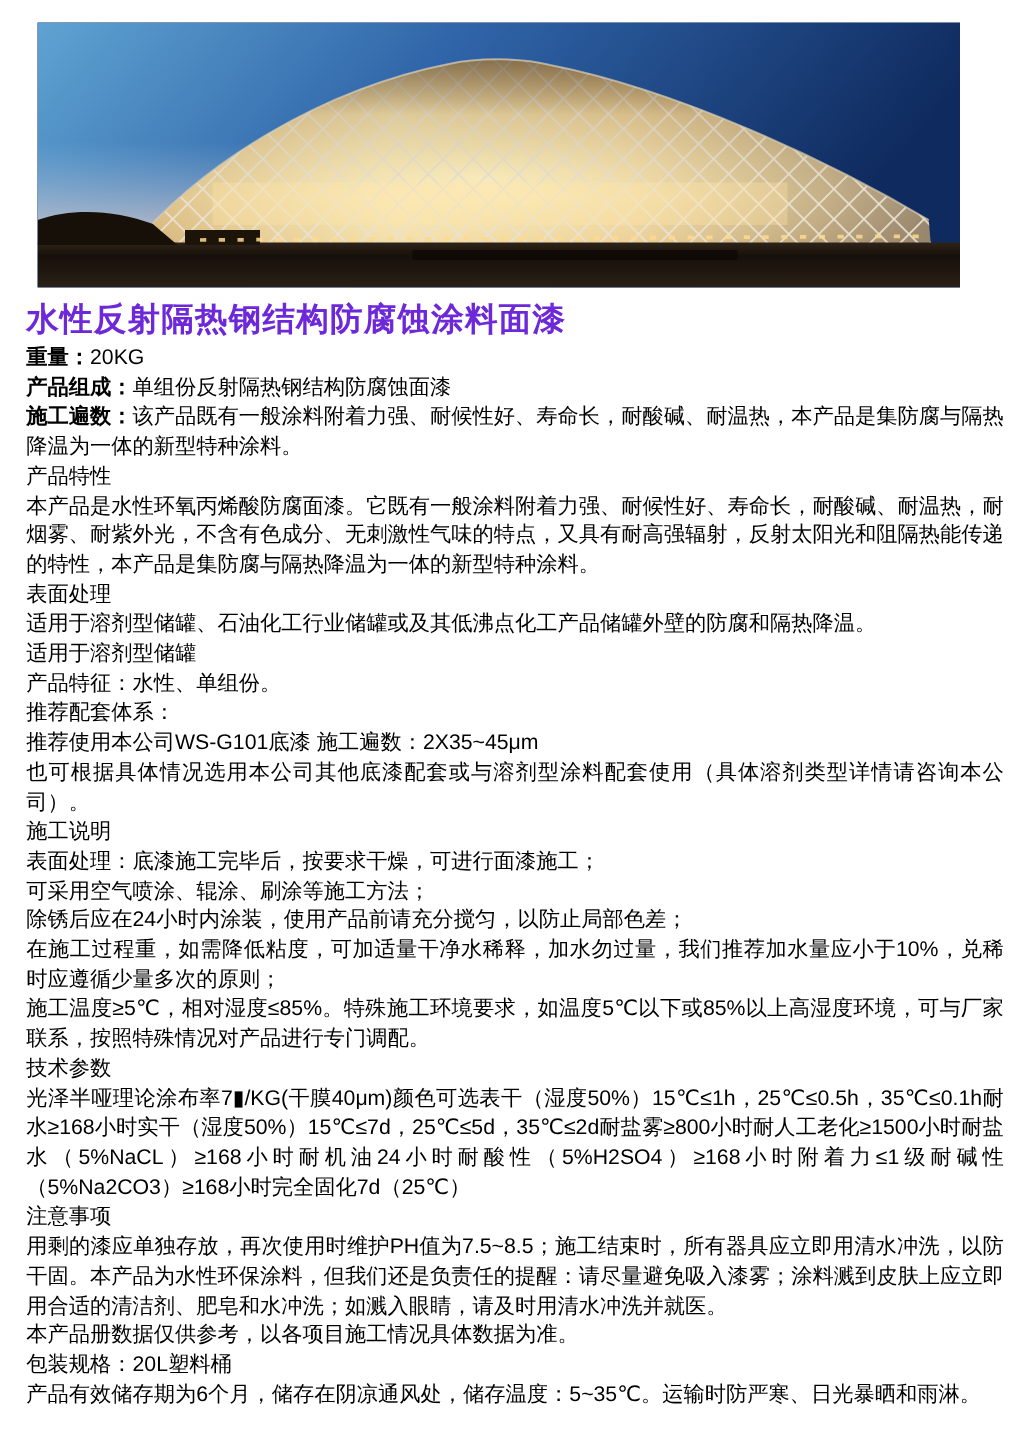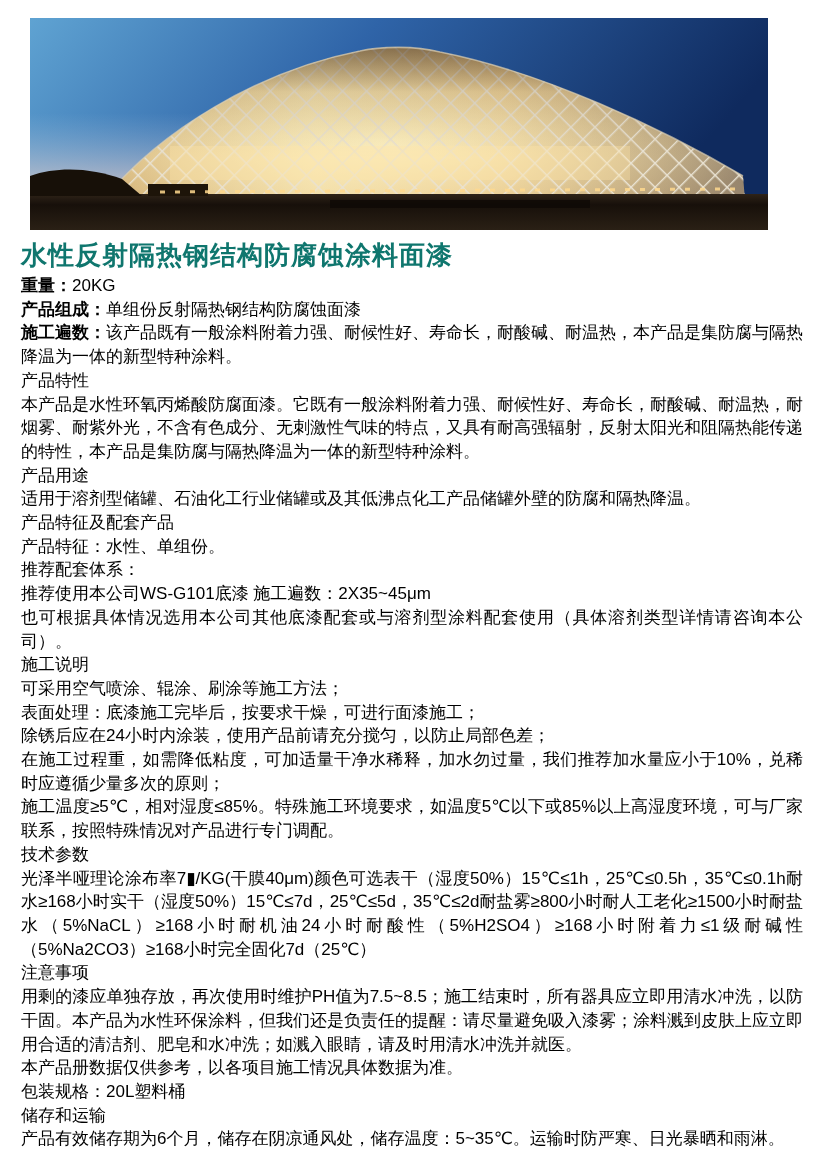--- a/index.html
+++ b/index.html
@@ -8,21 +8,21 @@
     font-family:"Liberation Sans","DejaVu Sans",sans-serif;
     -webkit-font-smoothing:antialiased;
   }
   .hero{
     position:absolute;left:30px;top:18px;width:738px;height:212px;
     margin:0;overflow:hidden;background:#17315f;
   }
   .hero svg{display:block;width:100%;height:100%;}
   .title{
     position:absolute;left:21px;top:238px;margin:0;
-    font-size:26px;font-weight:bold;color:#0f766e;
+    font-size:26px;font-weight:bold;color:#6d28d9;
     letter-spacing:1px;white-space:nowrap;
   }
   .content{
     position:absolute;left:21px;top:274px;width:782px;
     font-size:17px;line-height:23.7px;color:#000000;
   }
   .content p{margin:0;padding:0;text-align:justify;}
   .content p.header{font-weight:normal;text-align:left;}
   .content p.kv b{font-weight:bold;}
   .content p.kv span{font-weight:normal;}
@@ -95,36 +95,35 @@
   </figure>
 
   <h1 class="title">水性反射隔热钢结构防腐蚀涂料面漆</h1>
 
   <main class="content" id="content">
       <p class="kv"><b>重量：</b><span>20KG</span></p>
       <p class="kv"><b>产品组成：</b><span>单组份反射隔热钢结构防腐蚀面漆</span></p>
       <p class="kv"><b>施工遍数：</b><span>该产品既有一般涂料附着力强、耐候性好、寿命长，耐酸碱、耐温热，本产品是集防腐与隔热降温为一体的新型特种涂料。</span></p>
       <p class="header">产品特性</p>
       <p class="para">本产品是水性环氧丙烯酸防腐面漆。它既有一般涂料附着力强、耐候性好、寿命长，耐酸碱、耐温热，耐烟雾、耐紫外光，不含有色成分、无刺激性气味的特点，又具有耐高强辐射，反射太阳光和阻隔热能传递的特性，本产品是集防腐与隔热降温为一体的新型特种涂料。</p>
-      <p class="header">产品用途</p>
+      <p class="header">表面处理</p>
       <p class="para">适用于溶剂型储罐、石油化工行业储罐或及其低沸点化工产品储罐外壁的防腐和隔热降温。</p>
-      <p class="para">产品特征及配套产品</p>
+      <p class="para">适用于溶剂型储罐</p>
       <p class="para">产品特征：水性、单组份。</p>
       <p class="para">推荐配套体系：</p>
       <p class="para">推荐使用本公司WS-G101底漆 施工遍数：2X35~45μm</p>
       <p class="para">也可根据具体情况选用本公司其他底漆配套或与溶剂型涂料配套使用（具体溶剂类型详情请咨询本公司）。</p>
       <p class="header">施工说明</p>
+      <p class="para">表面处理：底漆施工完毕后，按要求干燥，可进行面漆施工；</p>
       <p class="para">可采用空气喷涂、辊涂、刷涂等施工方法；</p>
-      <p class="para">表面处理：底漆施工完毕后，按要求干燥，可进行面漆施工；</p>
       <p class="para">除锈后应在24小时内涂装，使用产品前请充分搅匀，以防止局部色差；</p>
       <p class="para">在施工过程重，如需降低粘度，可加适量干净水稀释，加水勿过量，我们推荐加水量应小于10%，兑稀时应遵循少量多次的原则；</p>
       <p class="para">施工温度≥5℃，相对湿度≤85%。特殊施工环境要求，如温度5℃以下或85%以上高湿度环境，可与厂家联系，按照特殊情况对产品进行专门调配。</p>
       <p class="header">技术参数</p>
       <p class="para">光泽半哑理论涂布率7▮/KG(干膜40μm)颜色可选表干（湿度50%）15℃≤1h，25℃≤0.5h，35℃≤0.1h耐水≥168小时实干（湿度50%）15℃≤7d，25℃≤5d，35℃≤2d耐盐雾≥800小时耐人工老化≥1500小时耐盐水（5%NaCL）≥168小时耐机油24小时耐酸性（5%H2SO4）≥168小时附着力≤1级耐碱性（5%Na2CO3）≥168小时完全固化7d（25℃）</p>
       <p class="header">注意事项</p>
       <p class="para">用剩的漆应单独存放，再次使用时维护PH值为7.5~8.5；施工结束时，所有器具应立即用清水冲洗，以防干固。本产品为水性环保涂料，但我们还是负责任的提醒：请尽量避免吸入漆雾；涂料溅到皮肤上应立即用合适的清洁剂、肥皂和水冲洗；如溅入眼睛，请及时用清水冲洗并就医。</p>
       <p class="para">本产品册数据仅供参考，以各项目施工情况具体数据为准。</p>
       <p class="para">包装规格：20L塑料桶</p>
-      <p class="header">储存和运输</p>
       <p class="para">产品有效储存期为6个月，储存在阴凉通风处，储存温度：5~35℃。运输时防严寒、日光暴晒和雨淋。</p>
     </main>
 
 </div>
 
 </body></html>

